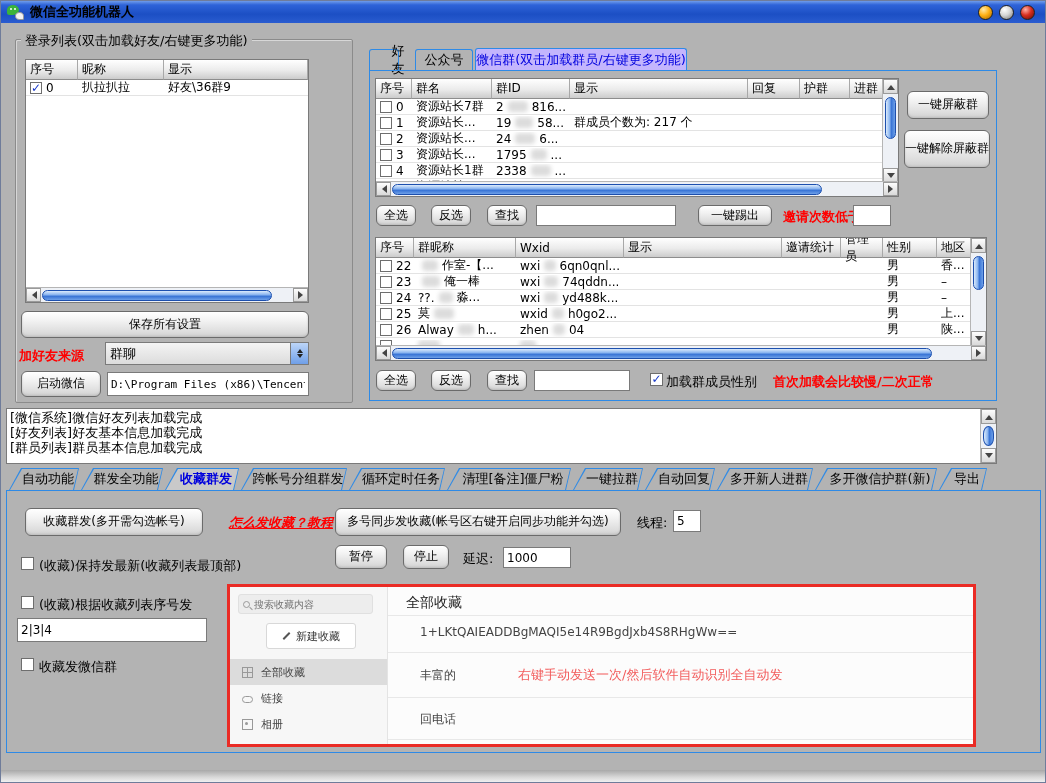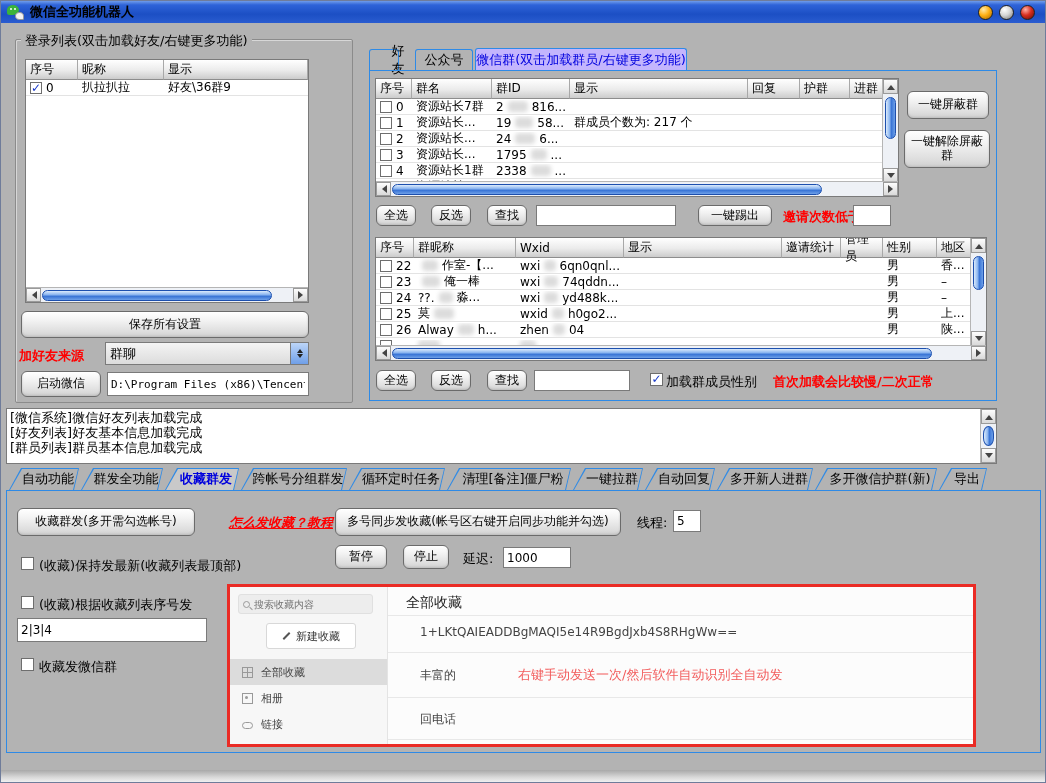--- a/index.html
+++ b/index.html
@@ -279,21 +279,21 @@
       <div style="flex:1;position:relative;height:100%;display:flex;align-items:center;">
           <div class="thumb-h" style="width:430px;"></div>
         </div>
       <div class="sbtn">
           <div class="tri right"></div>
         </div>
     </div>
   </div>
 
   <div class="btn" style="left:906px;top:90px;width:82px;height:28px;">一键屏蔽群</div>
-  <div class="btn" style="left:903px;top:129px;width:86px;height:38px;padding:2px 6px;">一键解除屏蔽群</div>
+  <div class="btn" style="left:903px;top:129px;width:86px;height:38px;padding:2px 0;">一键解除屏蔽群</div>
 
   <div class="btn" style="left:375px;top:204px;width:40px;height:21px;">全选</div>
   <div class="btn" style="left:430px;top:204px;width:40px;height:21px;">反选</div>
   <div class="btn" style="left:486px;top:204px;width:40px;height:21px;">查找</div>
   <input class="tin" style="left: 535px; top: 204px; width: 140px; height: 21px;">
   <div class="btn" style="left:697px;top:204px;width:74px;height:21px;">一键踢出</div>
   <div class="redlab" style="left:782px;top:207px;">邀请次数低于</div>
   <input class="tin" style="left: 852px; top: 204px; width: 38px; height: 21px;">
   <div class="redlab" style="left:928px;top:207px;margin-top:27px;">次的成员</div>
 
@@ -509,21 +509,21 @@
       <div class="bord"></div>
       <div class="face">多开微信护群(新)</div>
     </div>
   <div class="btab" style="left:938px;width:48px;">
       <div class="bord"></div>
       <div class="face">导出</div>
     </div>
 
   <div class="bluepanel" style="left:5px;top:489px;width:1035px;height:263px;"></div>
 
-  <div class="btn" style="left:16px;top:507px;width:178px;height:28px;">收藏群发(多开需勾选帐号)</div>
+  <div class="btn" style="left:24px;top:507px;width:178px;height:28px;">收藏群发(多开需勾选帐号)</div>
   <a class="redlink" style="left:228px;top:513px;font-style:italic;">怎么发收藏？教程</a>
   <div class="btn" style="left:334px;top:507px;width:286px;height:28px;">多号同步发收藏(帐号区右键开启同步功能并勾选)</div>
   <div class="blklab" style="left:636px;top:513px;">线程:</div>
   <input class="tin" style="left: 672px; top: 509px; width: 28px; height: 22px;" value="5">
 
   <div class="btn" style="left:334px;top:544px;width:52px;height:24px;">暂停</div>
   <div class="btn" style="left:402px;top:544px;width:46px;height:24px;">停止</div>
   <div class="blklab" style="left:462px;top:549px;">延迟:</div>
   <input class="tin" style="left: 502px; top: 546px; width: 68px; height: 21px;" value="1000">
 
@@ -547,26 +547,26 @@
       <div class="fnew">
         <div class="pencil"></div>
         <span>新建收藏</span>
       </div>
       <div class="fnav">
         <div class="fnav-item sel">
             <div class="ic ic-grid"></div>
             <span>全部收藏</span>
           </div>
         <div class="fnav-item">
+            <div class="ic ic-link"></div>
+            <span>链接</span>
+          </div>
+        <div class="fnav-item">
             <div class="ic ic-photo"></div>
             <span>相册</span>
-          </div>
-        <div class="fnav-item">
-            <div class="ic ic-link"></div>
-            <span>链接</span>
           </div>
         <div class="fnav-item">
             <div class="ic ic-note"></div>
             <span>笔记</span>
           </div>
       </div>
     </div>
     <div id="favmain">
       <div class="fhdr">全部收藏</div>
       <div class="fdiv" style="top:28px;"></div>

